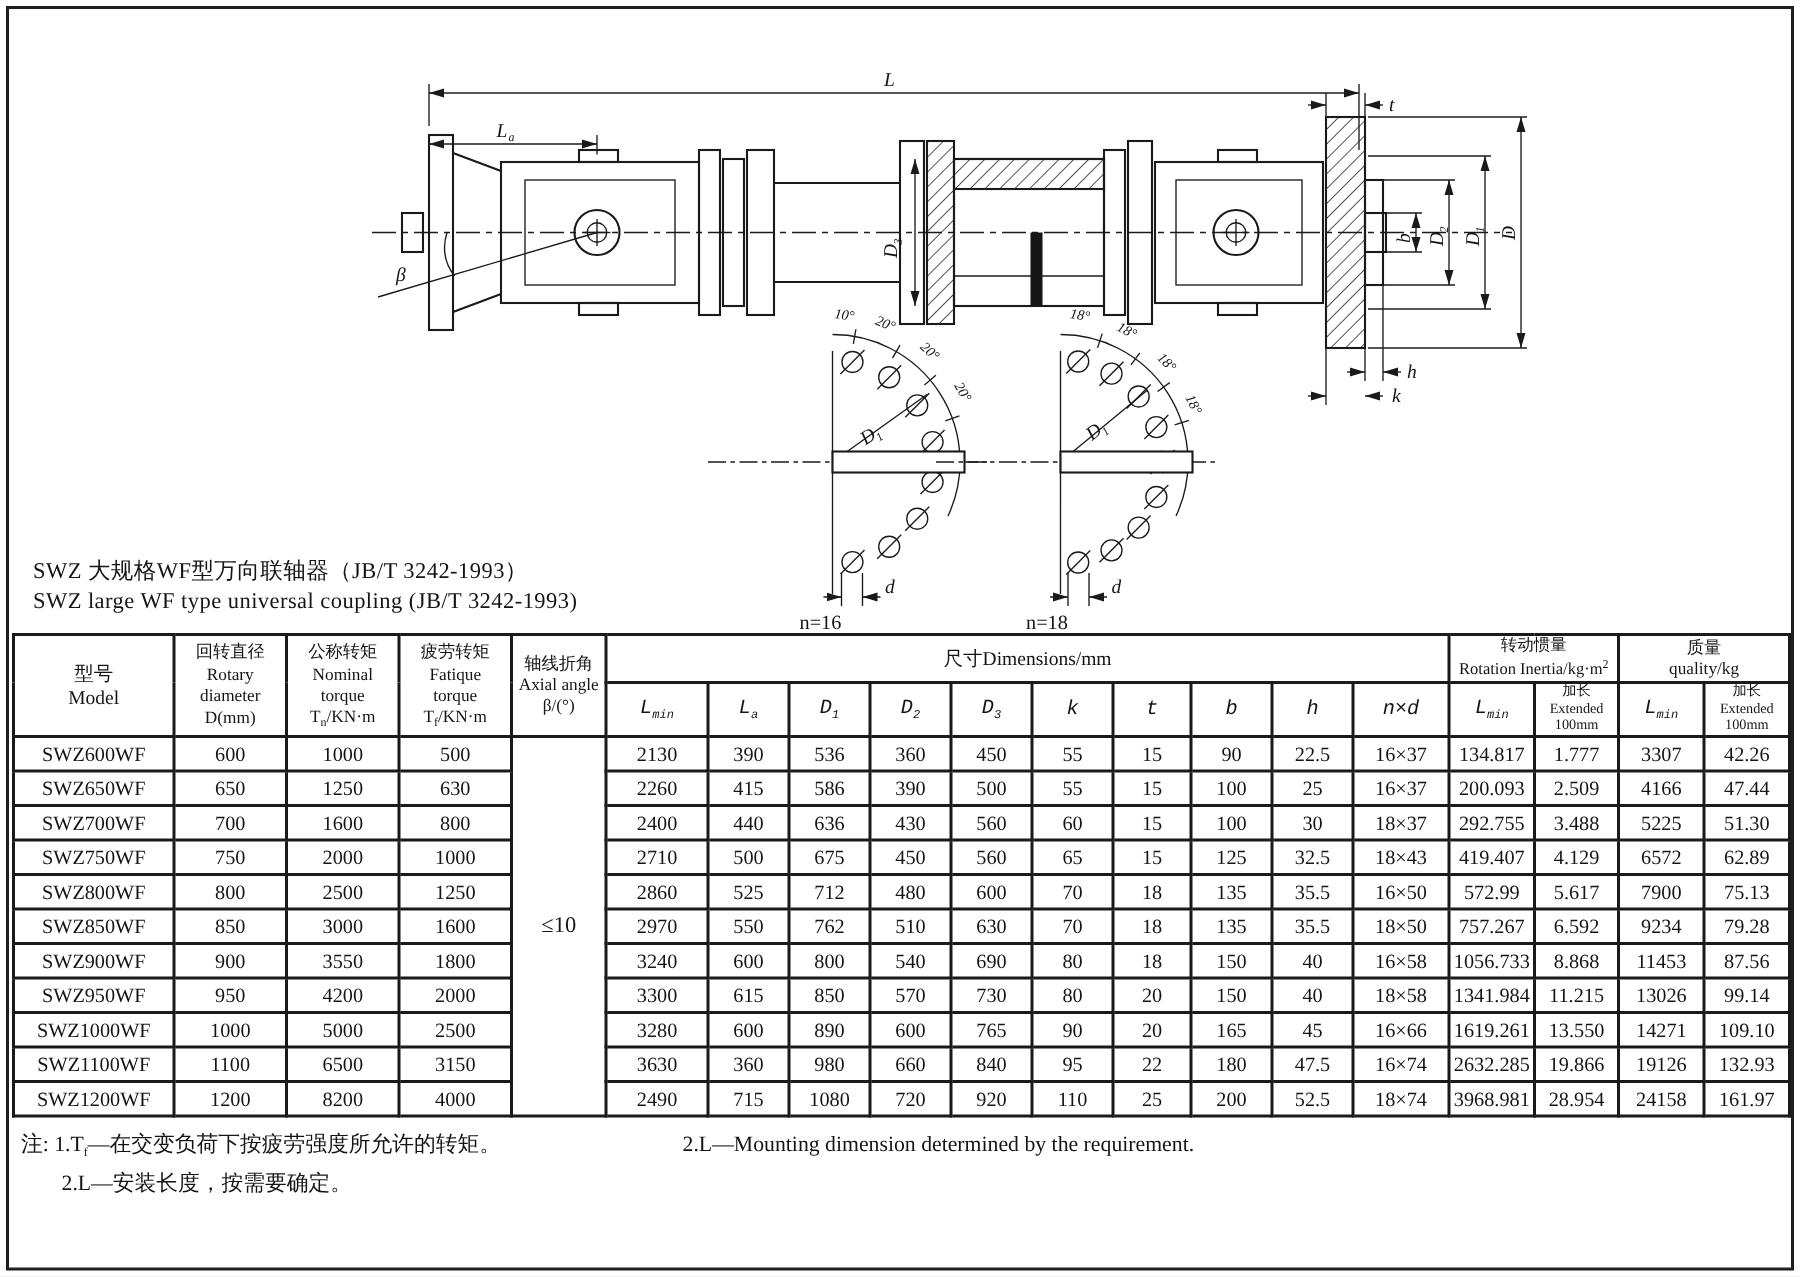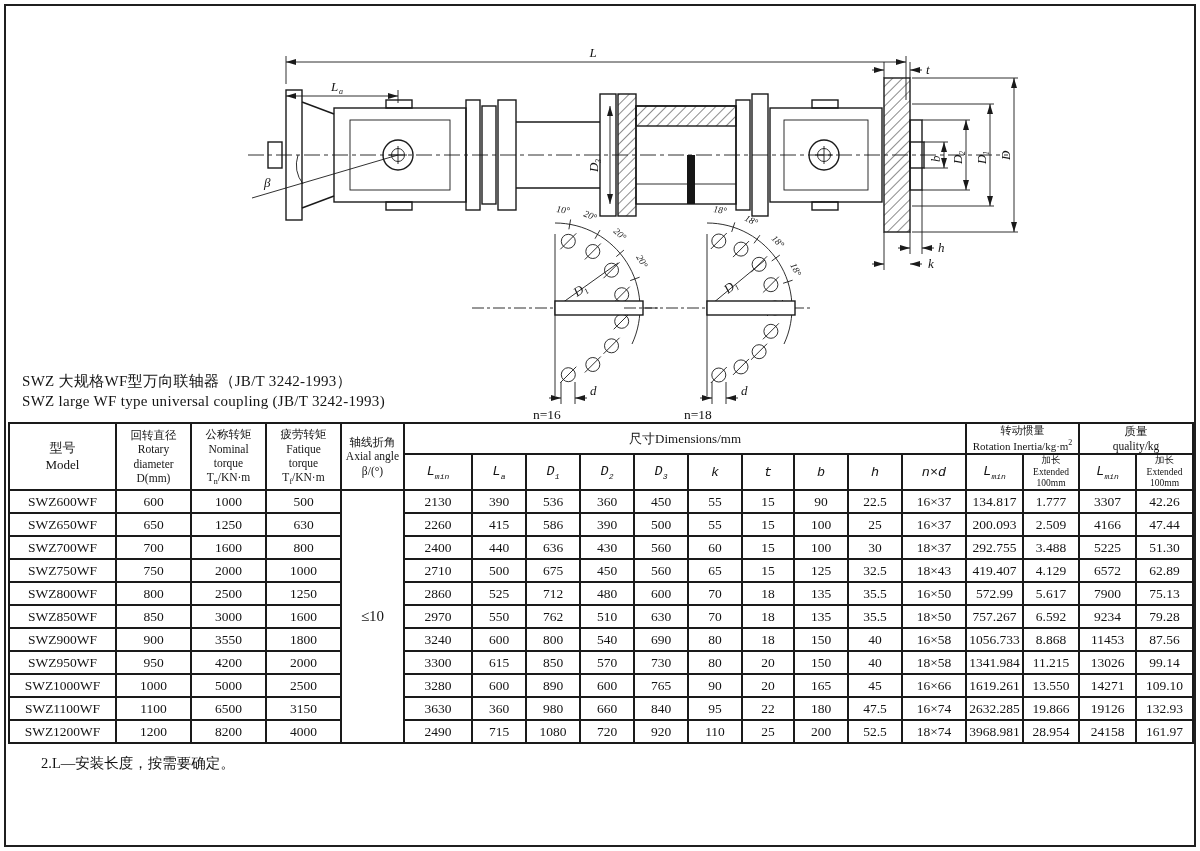--- a/index.html
+++ b/index.html
@@ -582,18 +582,20 @@
             <td>28.954</td>
             <td>24158</td>
             <td>161.97</td>
           </tr>
         </tbody>
     </table>
   </div>
 
   <div id="notes">
     <div class="note-zh">
+      <div><span>注: 1.T</span><sub>f</sub><span>—在交变负荷下按疲劳强度所允许的转矩。</span></div>
       <div class="l2">2.L—安装长度，按需要确定。</div>
     </div>
     <div class="note-en">
+      <div class="l2">2.L—Mounting dimension determined by the requirement.</div>
     </div>
   </div>
 </div>
 
 </body></html>

